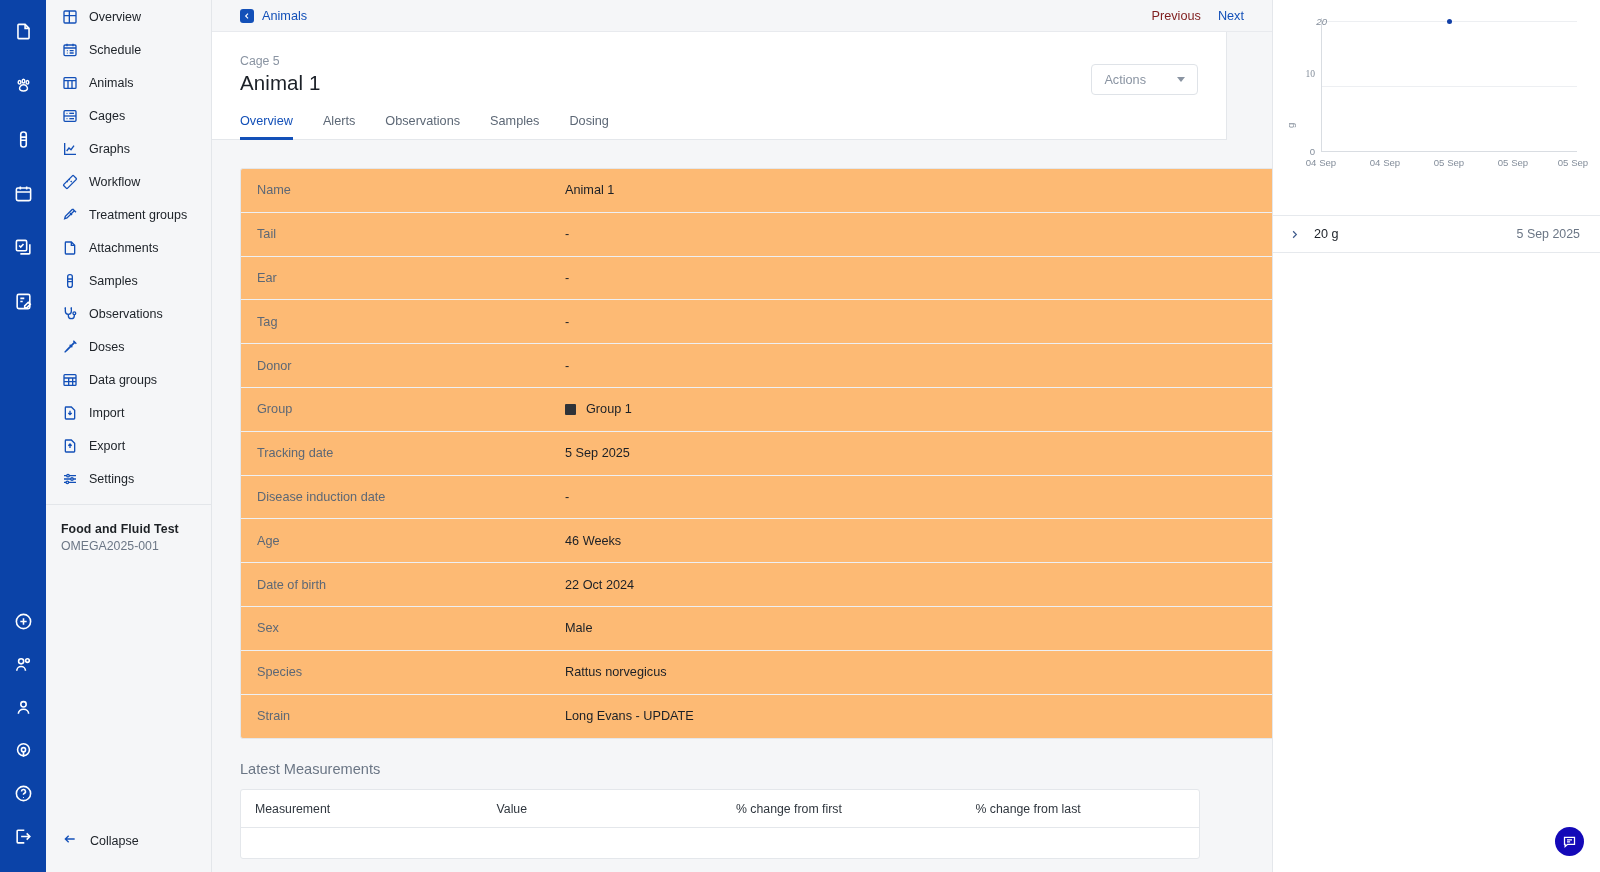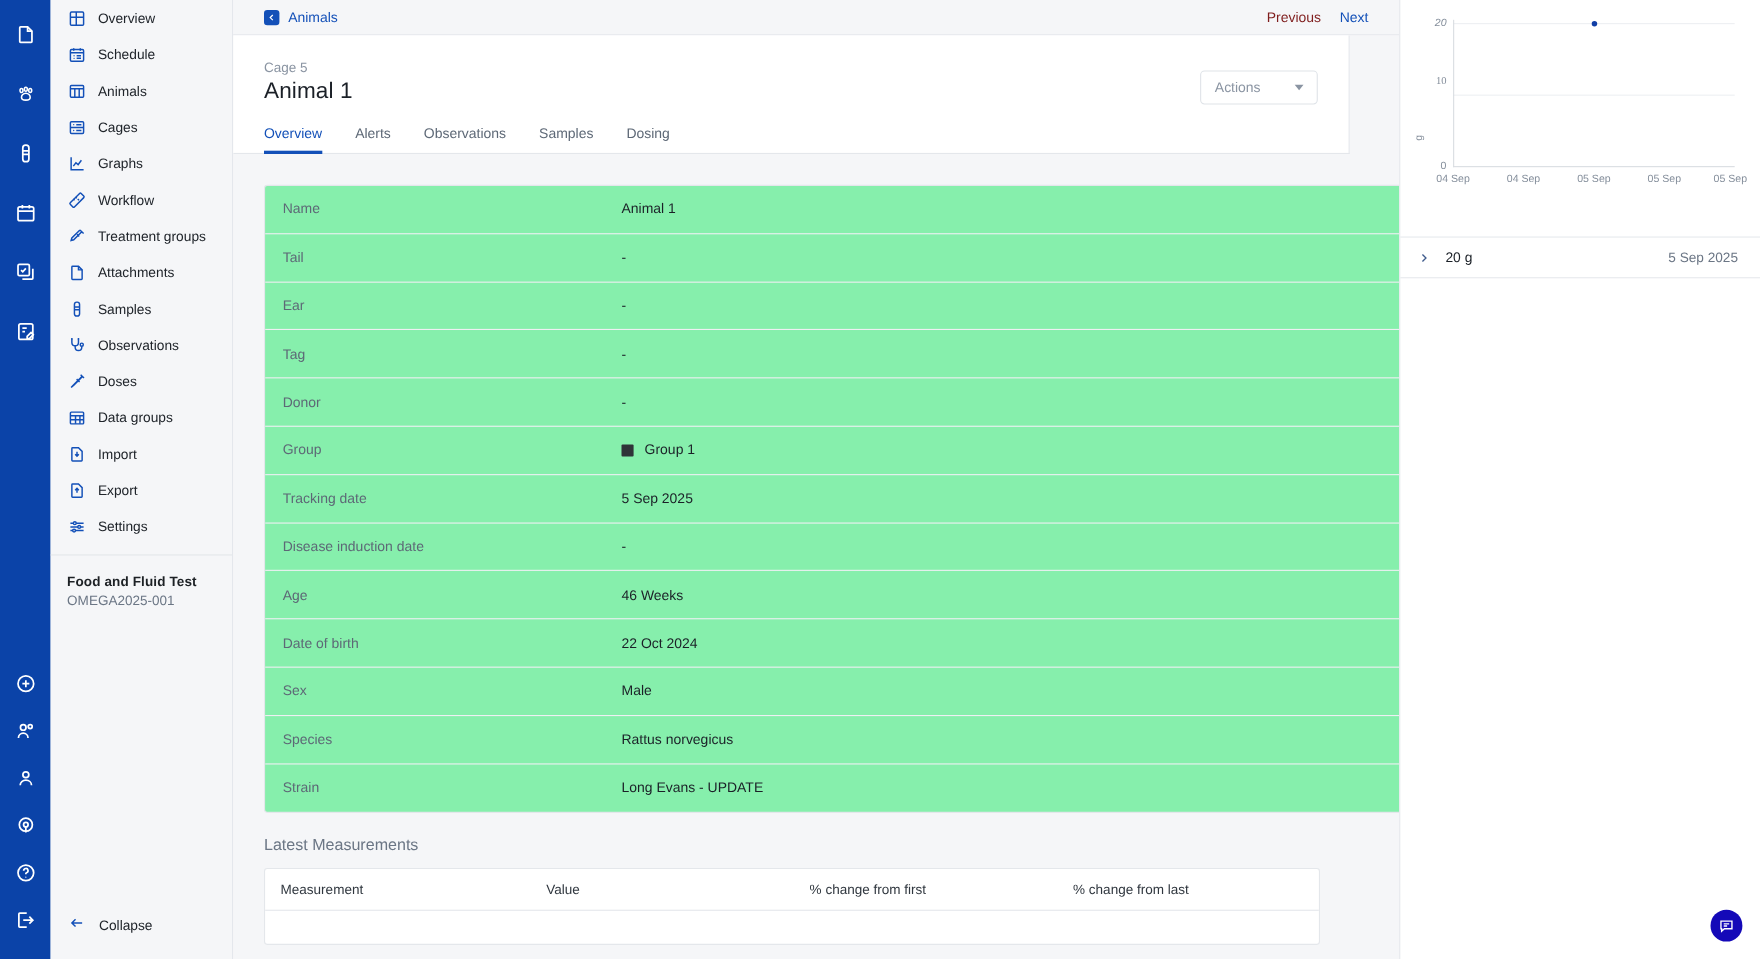--- a/index.html
+++ b/index.html
@@ -90,21 +90,21 @@
 
   .tabs { display: flex; gap: 30px; margin-top: 19px; }
   .tab { font-size: 12.7px; color: #5d6876; padding-bottom: 11px; cursor: pointer; position: relative; }
   .tab.active { color: #1350b8; }
   .tab.active::after {
     content: ""; position: absolute; left: 0; right: 0; bottom: -1px; height: 3px; background: #1350b8;
   }
 
   .body-area { padding: 28px 28px 0 28px; }
   .detail-table {
-    width: 1056px; background: #86efac; border: 1px solid #e4e7eb; border-radius: 3px;
+    width: 1056px; background: #fdba74; border: 1px solid #e4e7eb; border-radius: 3px;
     overflow: hidden;
   }
   .drow { display: flex; border-bottom: 1px solid #eef0f3; height: 43.8px; align-items: center; }
   .drow:last-child { border-bottom: none; }
   .dkey { width: 324px; padding-left: 16px; font-size: 12.7px; color: #5d6876; }
   .dval { font-size: 12.7px; color: #1b2027; display: flex; align-items: center; gap: 10px; }
   .swatch { width: 11px; height: 11px; background: #2f3338; border-radius: 1px; display: inline-block; }
 
   .section-title { font-size: 14.6px; color: #6b7685; margin: 22px 0 12px 0; }
   .meas-table {
@@ -549,21 +549,21 @@
 
     <div class="chart">
 
       <div class="axis-ylabel">g</div>
 
       <div class="gridline" style="left:48px; top:13px; width:256px;"></div>
       <div class="gridline" style="left:48px; top:78px; width:256px;"></div>
       <div class="axisline" style="left:48px; top:143px; width:256px; height:1px;"></div>
       <div class="axisline" style="left:48px; top:10px; width:1px; height:134px;"></div>
 
-      <div class="ytick" style="left:16px; top:8px;font-style:italic;">20</div>
+      <div class="ytick" style="left:28px; top:8px;font-style:italic;">20</div>
       <div class="ytick" style="left:16px; top:60px;font-family:Liberation Serif, serif;">10</div>
       <div class="ytick" style="left:16px; top:138px;">0</div>
 
       <div class="xtick" style="left:48px; top:149px;">04 Sep</div>
       <div class="xtick" style="left:112px; top:149px;">04 Sep</div>
       <div class="xtick" style="left:176px; top:149px;">05 Sep</div>
       <div class="xtick" style="left:240px; top:149px;">05 Sep</div>
       <div class="xtick" style="left:300px; top:149px;">05 Sep</div>
 
       <div class="dot" style="left:173.5px; top:10.5px;"></div>

